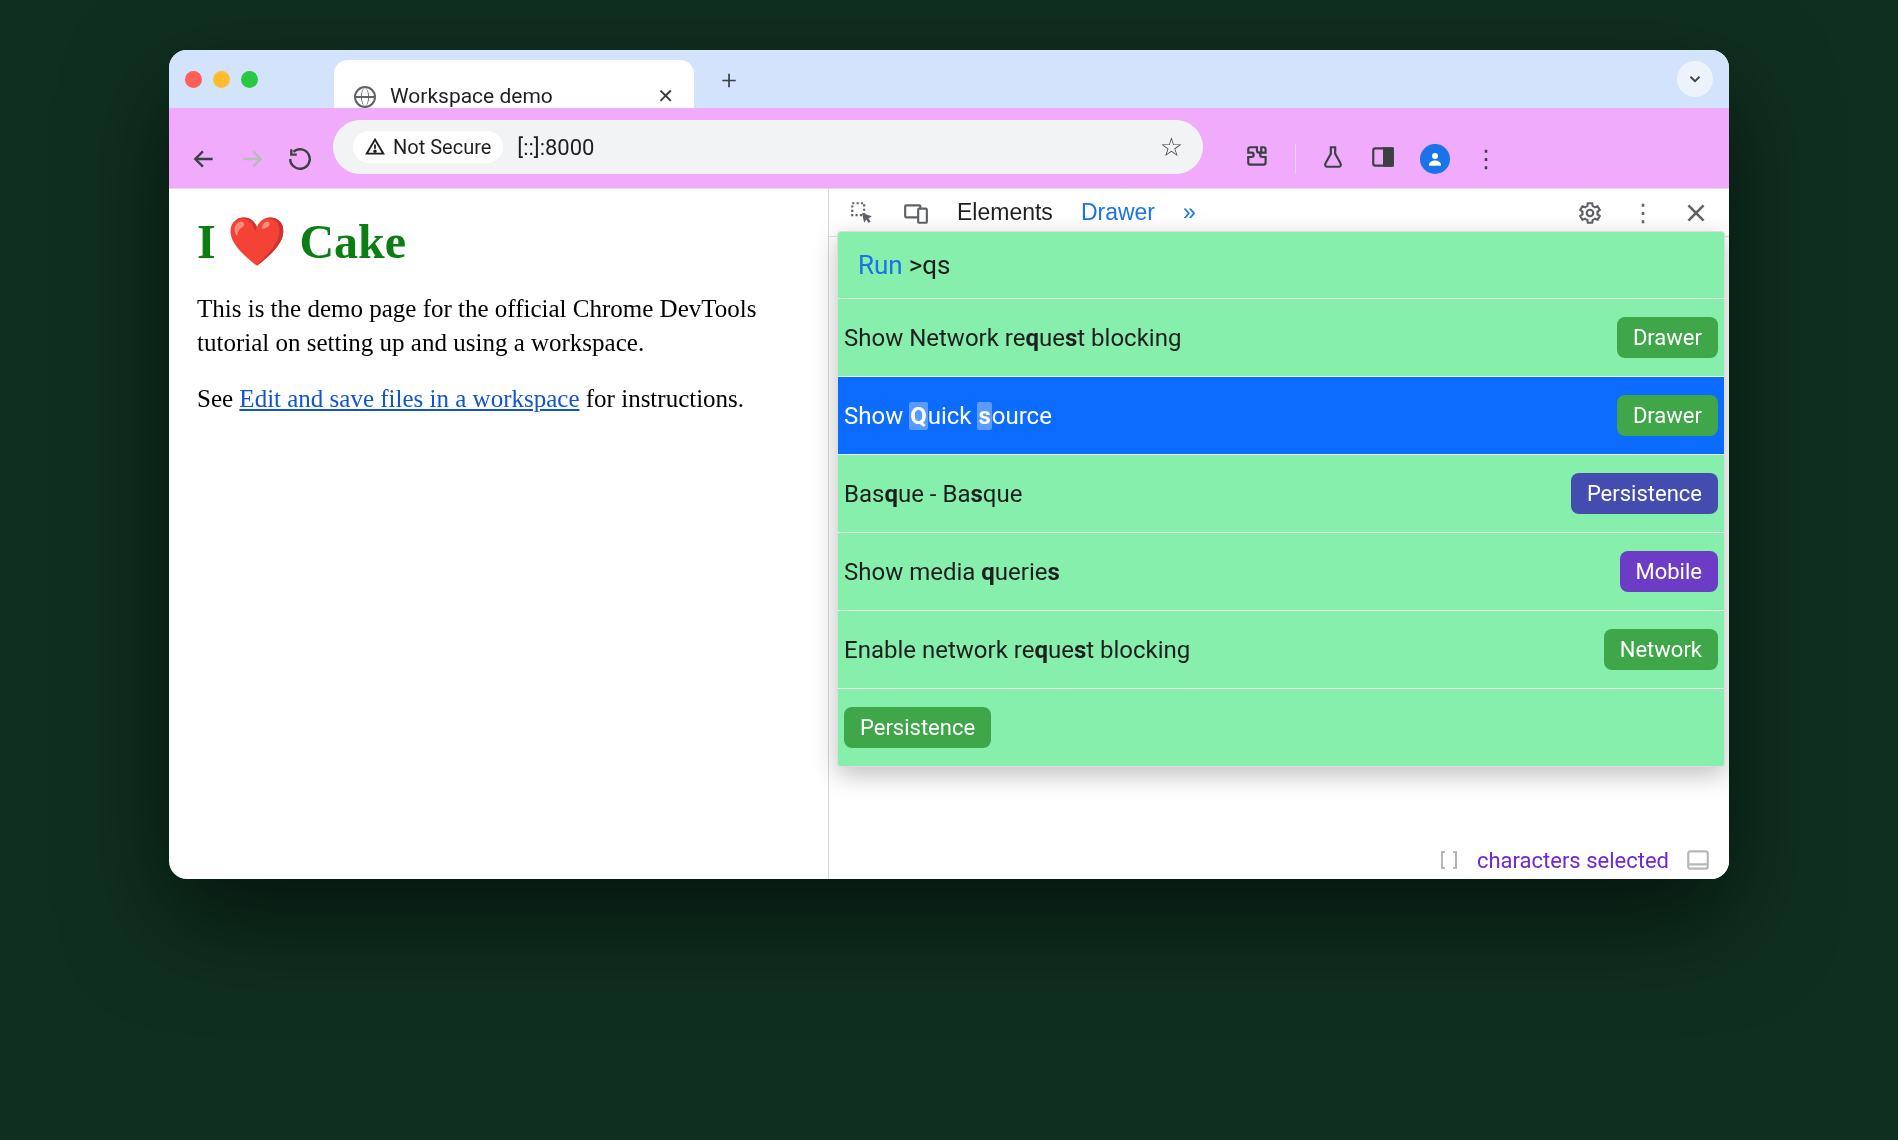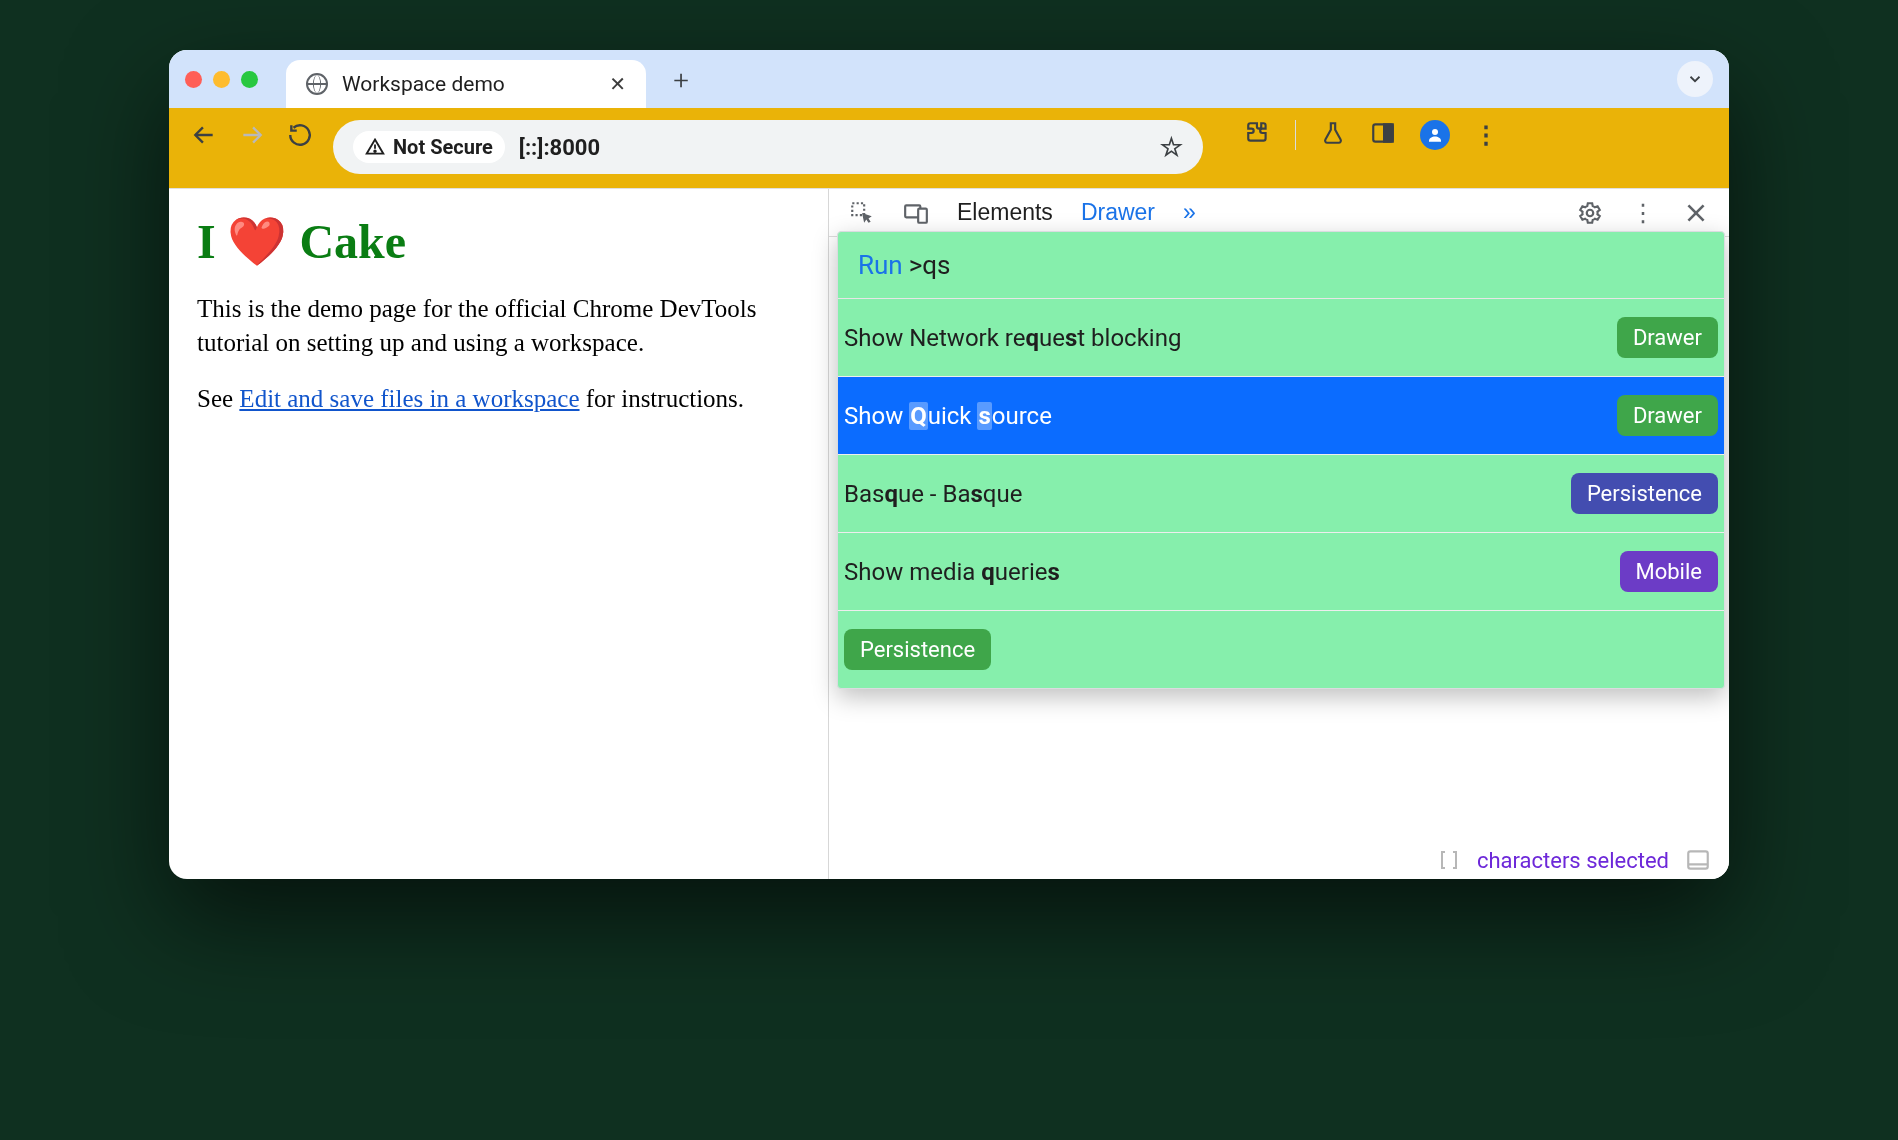--- a/index.html
+++ b/index.html
@@ -31,28 +31,29 @@
   }
   .traffic { display: flex; gap: 11px; margin-right: 28px; }
   .dot { width: 17px; height: 17px; border-radius: 50%; }
   .dot.red { background:#ff5f57; }
   .dot.yellow { background:#febc2e; }
   .dot.green { background:#28c840; }
   .tab {
     background: #fff;
     border-radius: 14px 14px 0 0;
     display: flex;
-    align-items: center;
+    align-items: flex-end;
     gap: 14px;
     padding: 0 20px;
     height: 48px;
     margin-top: 10px;
     font-size: 21px;
     color:#1f1f1f;
     min-width: 360px;
+    margin-left: 48px;
   }
   .globe {
     width: 22px; height: 22px; border-radius:50%;
     border: 2px solid #5f6368; position: relative;
     display:inline-block;
   }
   .globe::before {
     content:""; position:absolute; inset:0;
     border-left:2px solid #5f6368; border-right:2px solid #5f6368;
     border-radius:50%; transform: scaleX(0.45);
@@ -64,27 +65,26 @@
   .tab .close { margin-left:auto; font-size:20px; color:#3c3c3c; }
   .new-tab { font-size:26px; color:#3c4043; margin-left: 22px; }
   .tabstrip-right { margin-left:auto; }
   .chev-badge {
     background:#eef3fb; border-radius:50%;
     width:36px; height:36px; display:flex; align-items:center; justify-content:center;
     font-size:18px; color:#3c4043;
   }
   
   .toolbar {
-    background:#eab308;
+    background:#f0abfc;
     display:flex;
-    align-items:flex-start;
+    align-items:flex-end;
     gap: 18px;
     padding: 12px 20px 14px 20px;
     border-bottom: 1px solid #e0e0e0;
-    font-weight: bold;
   }
   .tb-btn { width:30px; height:30px; display:flex; align-items:center; justify-content:center; color:#3c4043; }
   .tb-btn.disabled { color:#b9b9b9; }
   .tb-btn svg { width:26px; height:26px; }
   .omnibox {
     flex: 0 0 870px;
     height: 54px;
     background:#f1f3f4;
     border-radius: 27px;
     display:flex;
@@ -342,20 +342,24 @@
             </div>
             <div class="cmd-item">
               <span class="cmd-label">Bas<b>q</b>ue - Ba<b>s</b>que</span>
               <span class="badge b-appearance">Persistence</span>
             </div>
             <div class="cmd-item">
               <span class="cmd-label">Show media <b>q</b>uerie<b>s</b></span>
               <span class="badge b-mobile">Mobile</span>
             </div>
             <div class="cmd-item">
+              <span class="cmd-label">Enable network re<b>q</b>ue<b>s</b>t blocking</span>
+              <span class="badge b-network">Network</span>
+            </div>
+            <div class="cmd-item">
               <span class="badge b-persistence">Persistence</span>
             </div>
           </div>
       </div>
 
       <div class="dt-status">
         <svg viewBox="0 0 24 24" width="24" height="24" fill="none" stroke="#b7b7b7" stroke-width="2">
             <path d="M8 4H5v16h3M16 4h3v16h-3"></path>
           </svg>
         <span>characters selected</span>

